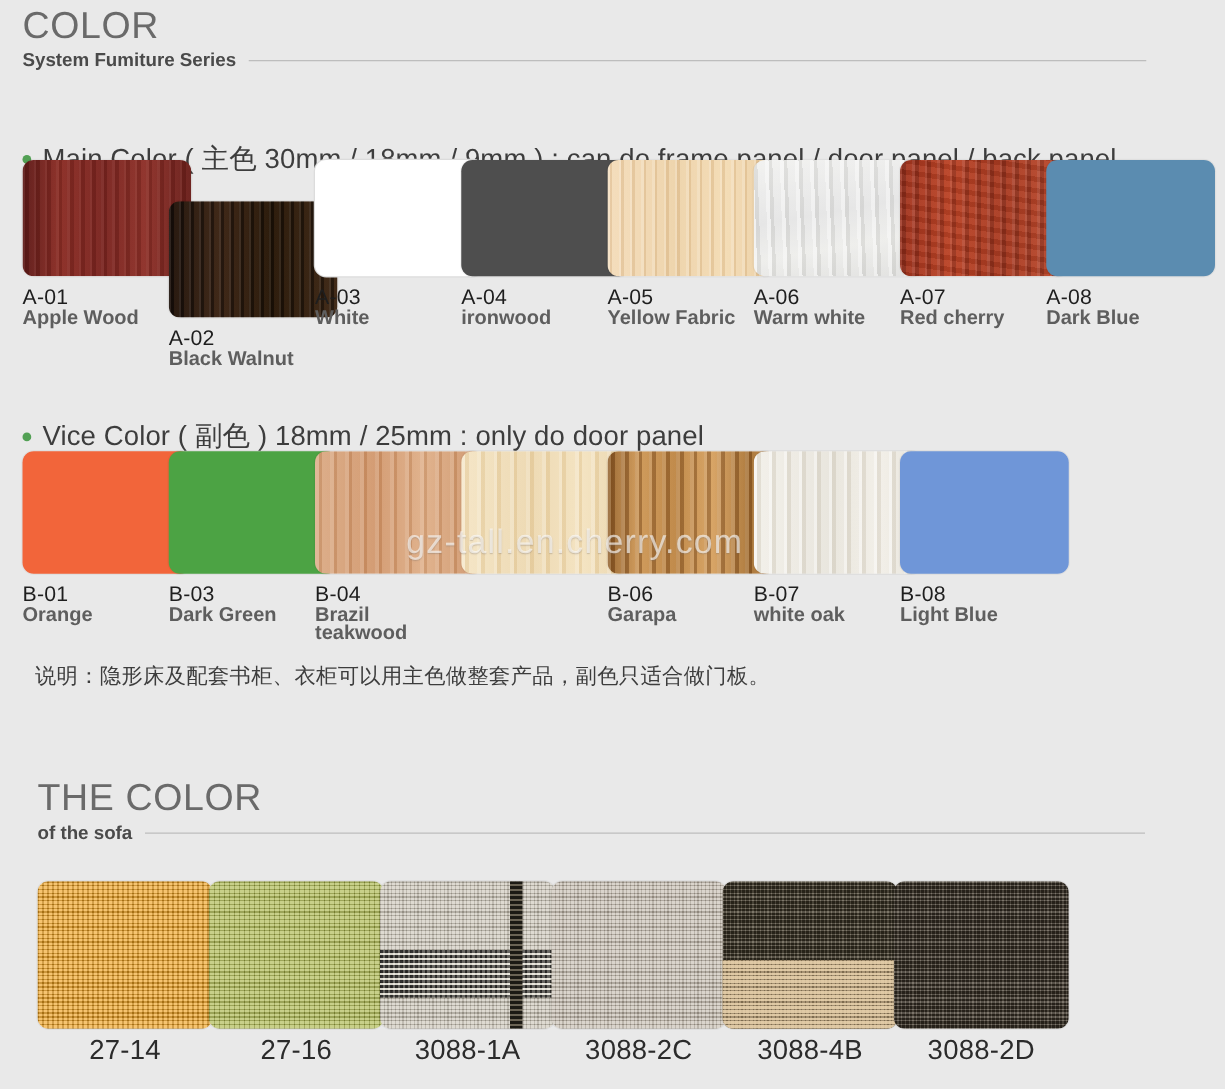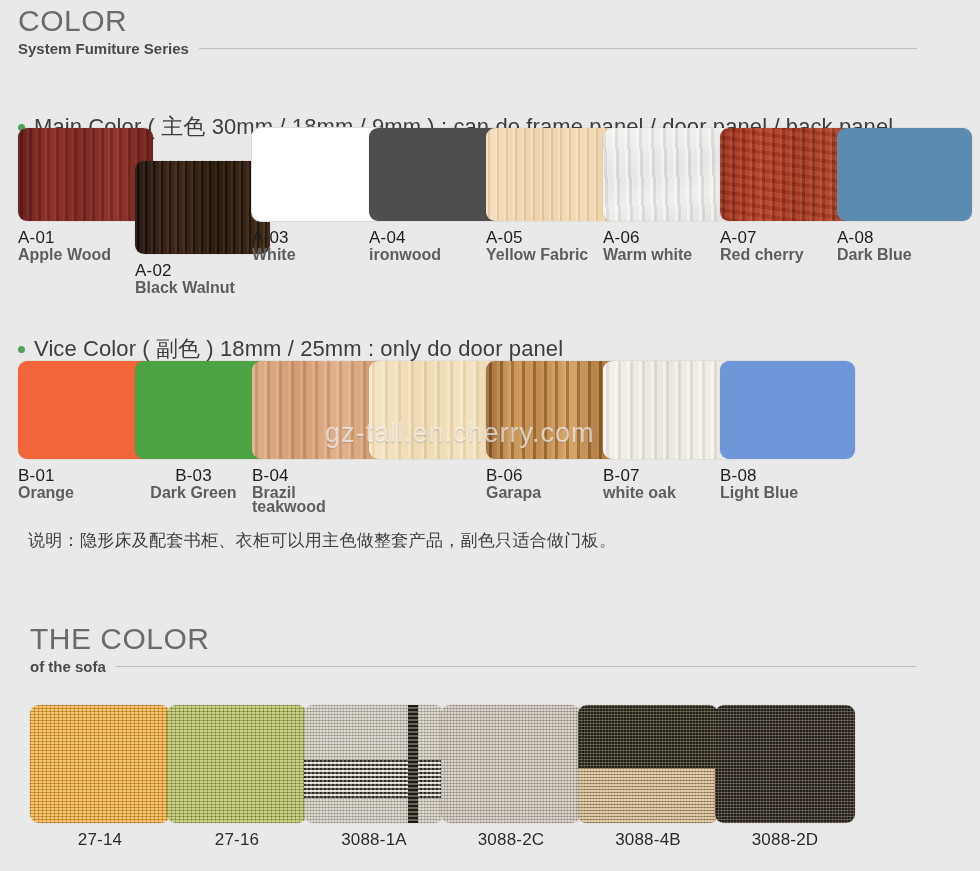--- a/index.html
+++ b/index.html
@@ -36,21 +36,21 @@
   .cell{position:relative;}
   .sw{
     border-radius:9px;
     box-shadow:0 0 0 1px rgba(0,0,0,.04);
     position:relative;overflow:hidden;
   }
   .labels{margin-top:7px;}
   .code{font-size:17px;color:#1e1e1e;line-height:19px;letter-spacing:.2px;}
   .name{font-size:16px;font-weight:bold;color:#5e5e5e;line-height:14px;margin-top:1px;}
   .labels.center{text-align:center;}
-  .labels.center .code{font-size:17px;color:#2b2b2b;font-weight:400;text-align:center;}
+  .labels.center .code{font-size:22px;color:#2b2b2b;font-weight:400;text-align:center;}
 
   
   .note{
     position:absolute;left:28px;font-size:17px;color:#3d3d3d;
     letter-spacing:.3px;
   }
 
   
   .watermark{
     position:absolute;left:325px;top:418px;
@@ -141,21 +141,21 @@
 </div>
 
 <div class="row" id="vice-row" style="top:361px;">
     <div class="cell" style="width: 117px;">
       <div class="sw" style="width: 135px; height: 98px; background: rgb(242, 101, 58);"></div>
       <div class="labels">
         <div class="code">B-01</div>
         <div class="name">Orange</div>
       </div>
     </div>
-    <div class="cell" style="width: 117px; text-align: center;">
+    <div class="cell" style="width: 117px;">
       <div class="sw" style="width: 135px; height: 98px; background: rgb(76, 163, 68);"></div>
       <div class="labels">
         <div class="code">B-03</div>
         <div class="name">Dark Green</div>
       </div>
     </div>
     <div class="cell" style="width: 117px;">
       <div class="sw" style="width: 135px; height: 98px; background: repeating-linear-gradient(90deg, rgba(255, 255, 255, 0.2) 0px, rgba(255, 255, 255, 0.2) 3px, rgba(150, 95, 55, 0.18) 3px, rgba(150, 95, 55, 0.18) 6px, rgba(255, 255, 255, 0.1) 6px, rgba(255, 255, 255, 0.1) 12px), linear-gradient(90deg, rgb(217, 166, 126) 0%, rgb(207, 146, 101) 35%, rgb(221, 170, 129) 65%, rgb(201, 140, 95) 100%);"></div>
       <div class="labels">
         <div class="code">B-04</div>

